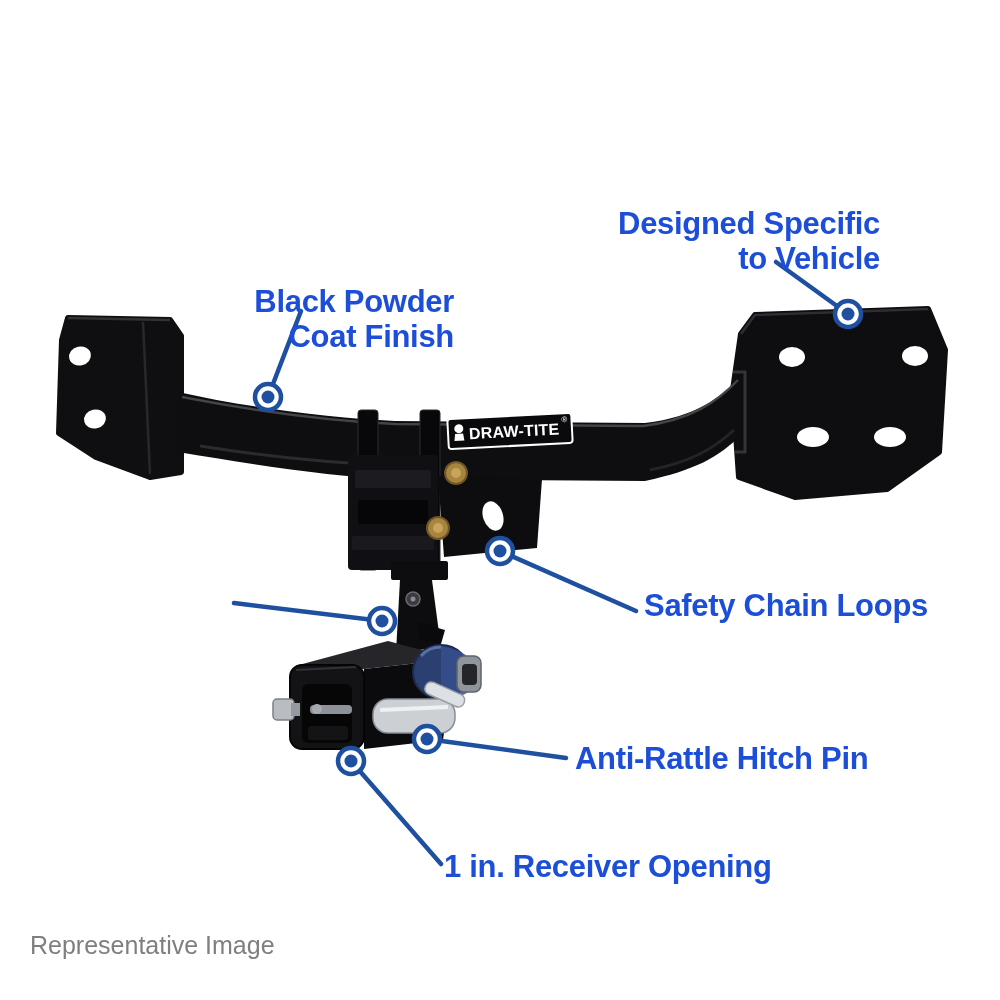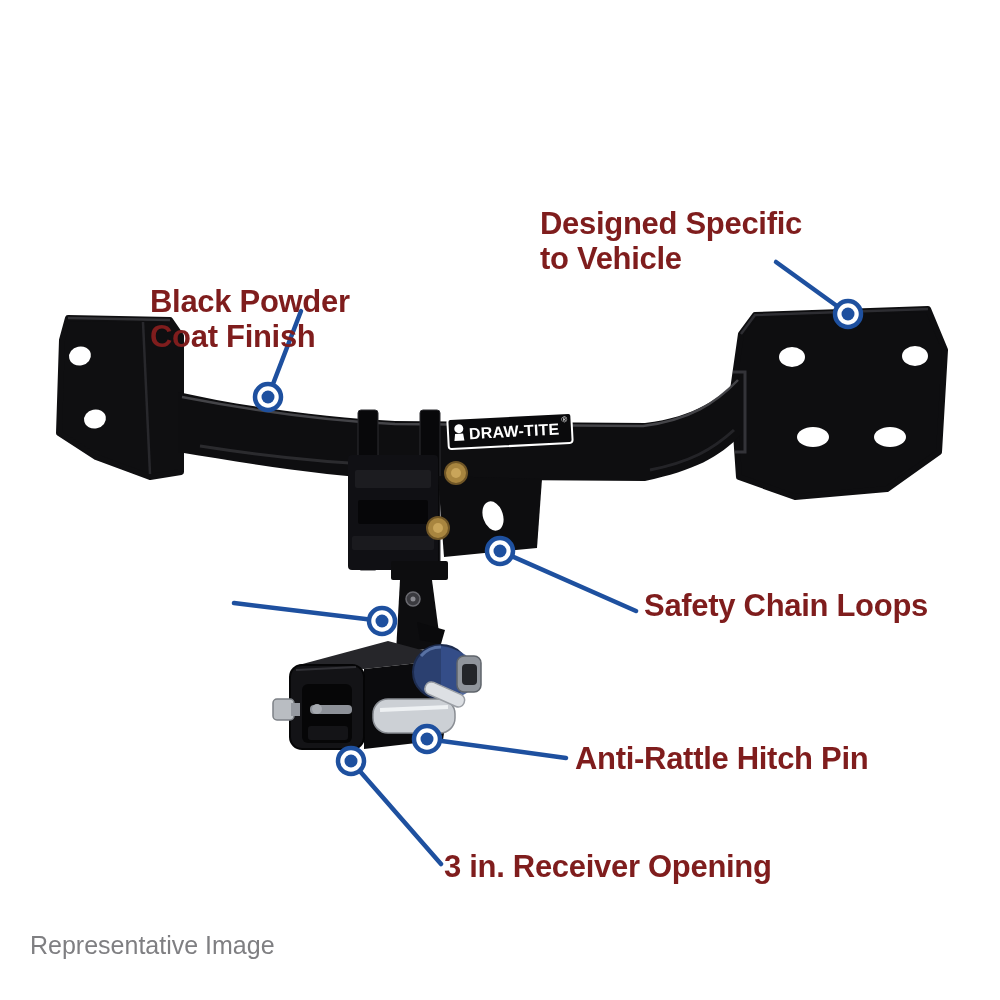--- a/index.html
+++ b/index.html
@@ -6,26 +6,26 @@
   .canvas{
     position:relative;
     width:1000px;height:1000px;
     background:#ffffff;
     font-family:"Liberation Sans", sans-serif;
     overflow:hidden;
   }
   .canvas svg{position:absolute;left:0;top:0;}
   .callout-label{
     position:absolute;
-    color:#7f1d1d;
+    color:#1d4ed8;
     font-weight:700;
     font-size:31px;
     line-height:1.14;
     letter-spacing:-0.3px;
-    text-align:left;
+    text-align:right;
     white-space:pre-line;
   }
   .nowrap{white-space:nowrap;}
   .footnote{
     position:absolute;
     left:30px;top:931px;
     color:#7f7f82;
     font-weight:400;
     font-size:25px;
     letter-spacing:0;
@@ -170,17 +170,17 @@
 Coat Finish</div>
 
   <div class="callout-label" style="left:540px;top:206px;width:340px;">Designed Specific
 to Vehicle</div>
 
 
   <div class="callout-label nowrap" style="left:644px;top:588px;">Safety Chain Loops</div>
 
   <div class="callout-label nowrap" style="left:575px;top:741px;">Anti-Rattle Hitch Pin</div>
 
-  <div class="callout-label nowrap" style="left:444px;top:849px;">3 in. Receiver Opening</div>
+  <div class="callout-label nowrap" style="left:444px;top:849px;">1 in. Receiver Opening</div>
 
   <div class="footnote">Representative Image</div>
 
 </div>
 
 </body></html>

